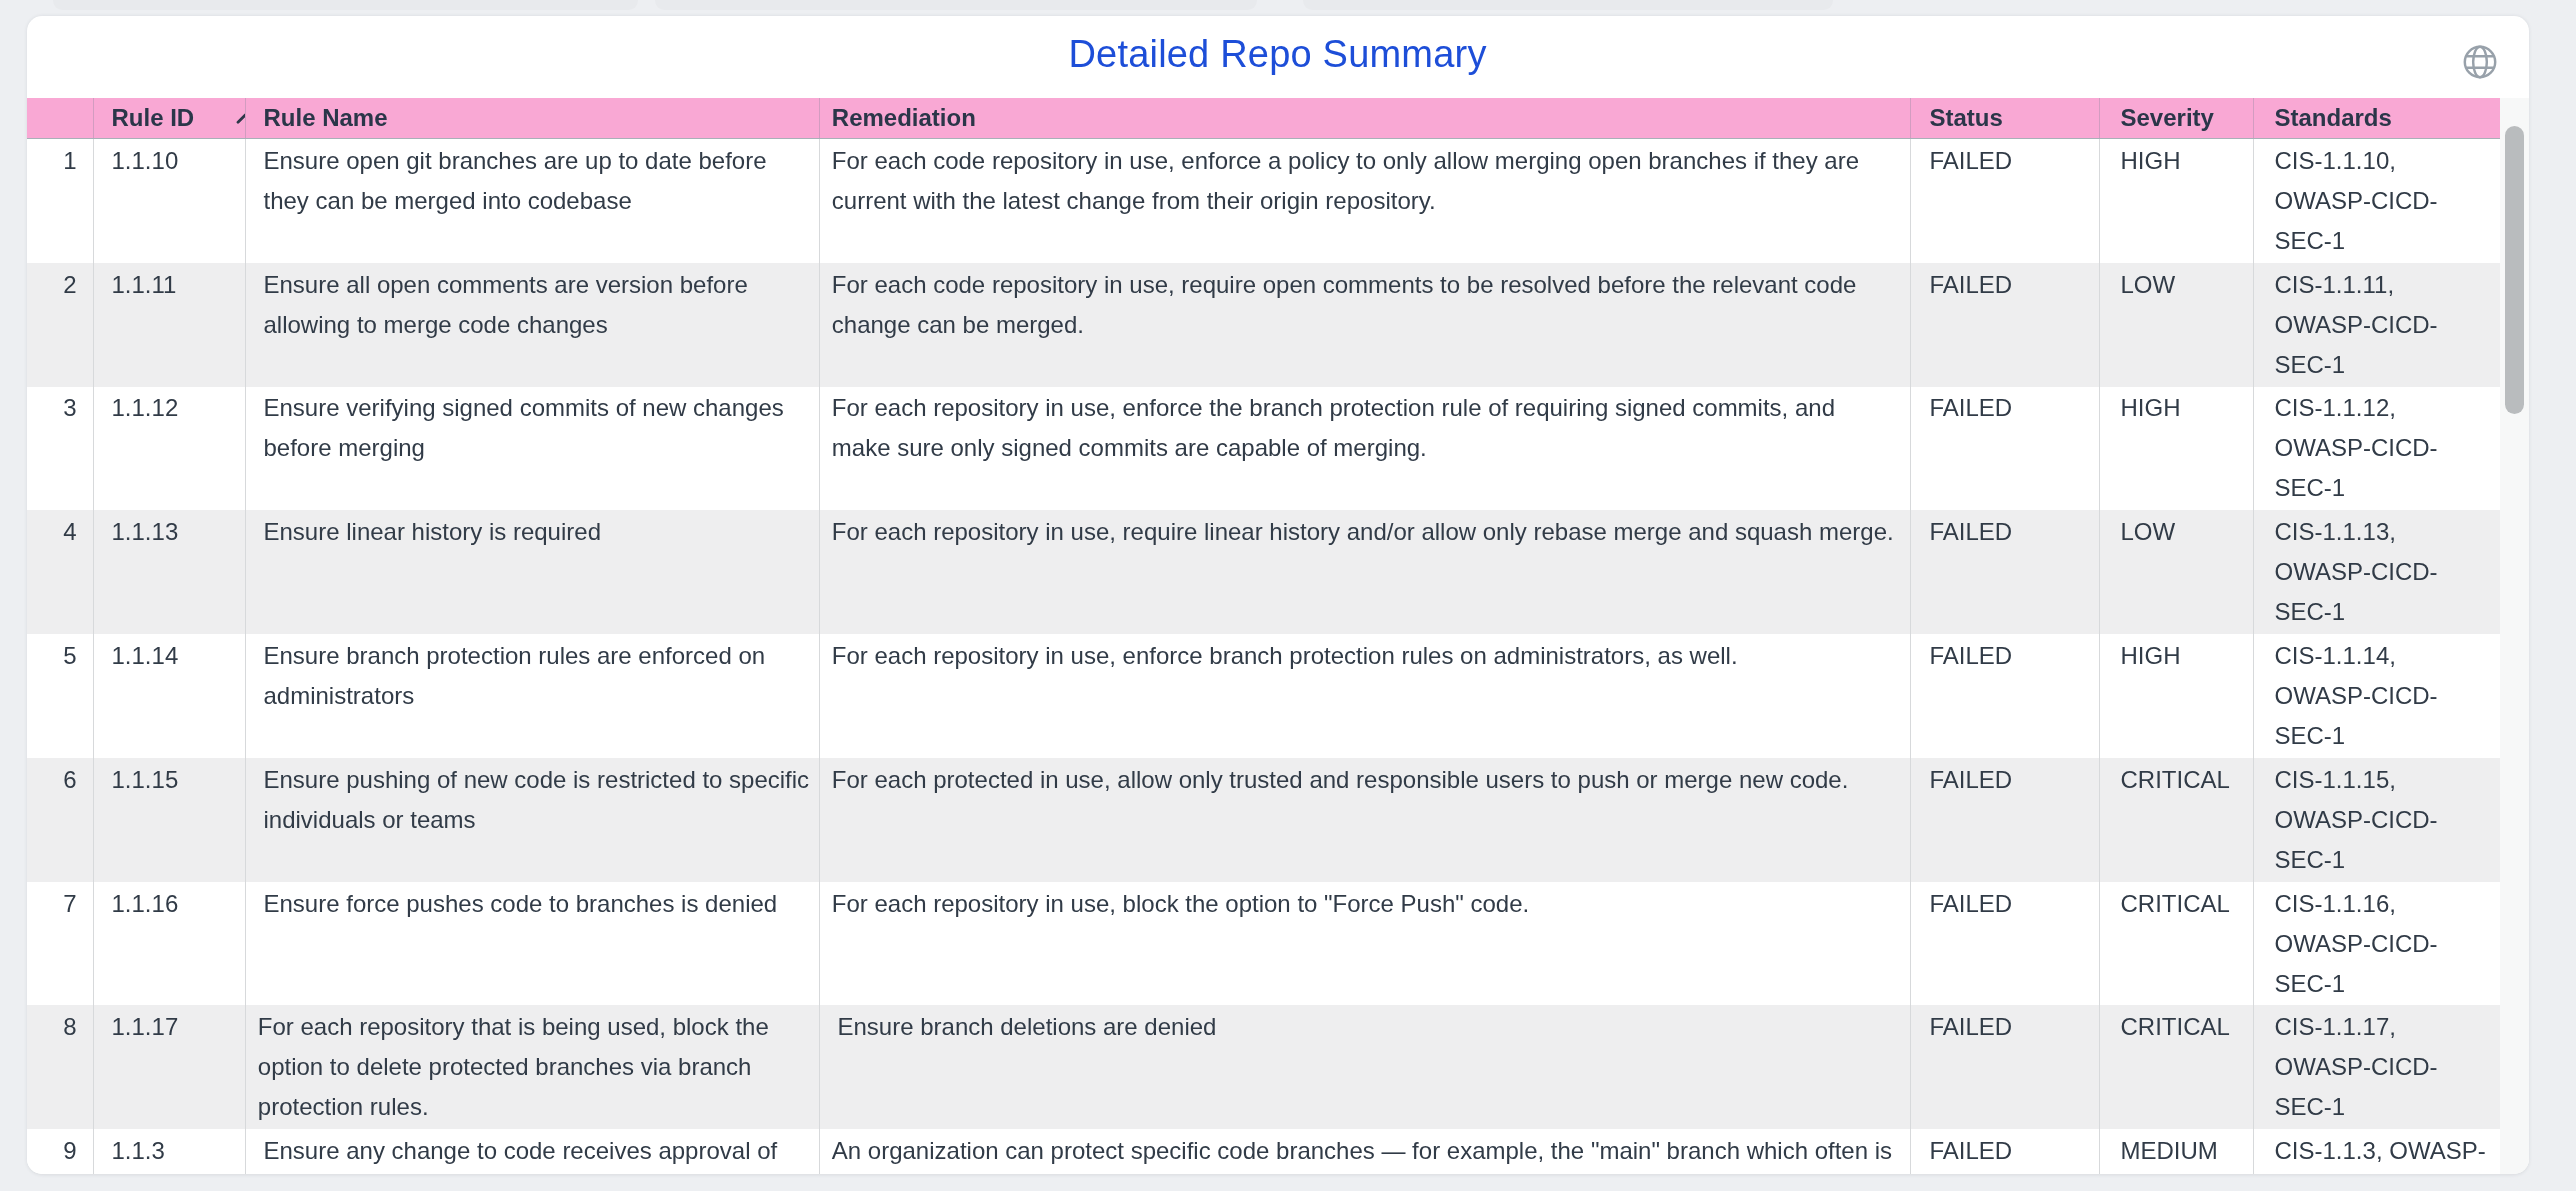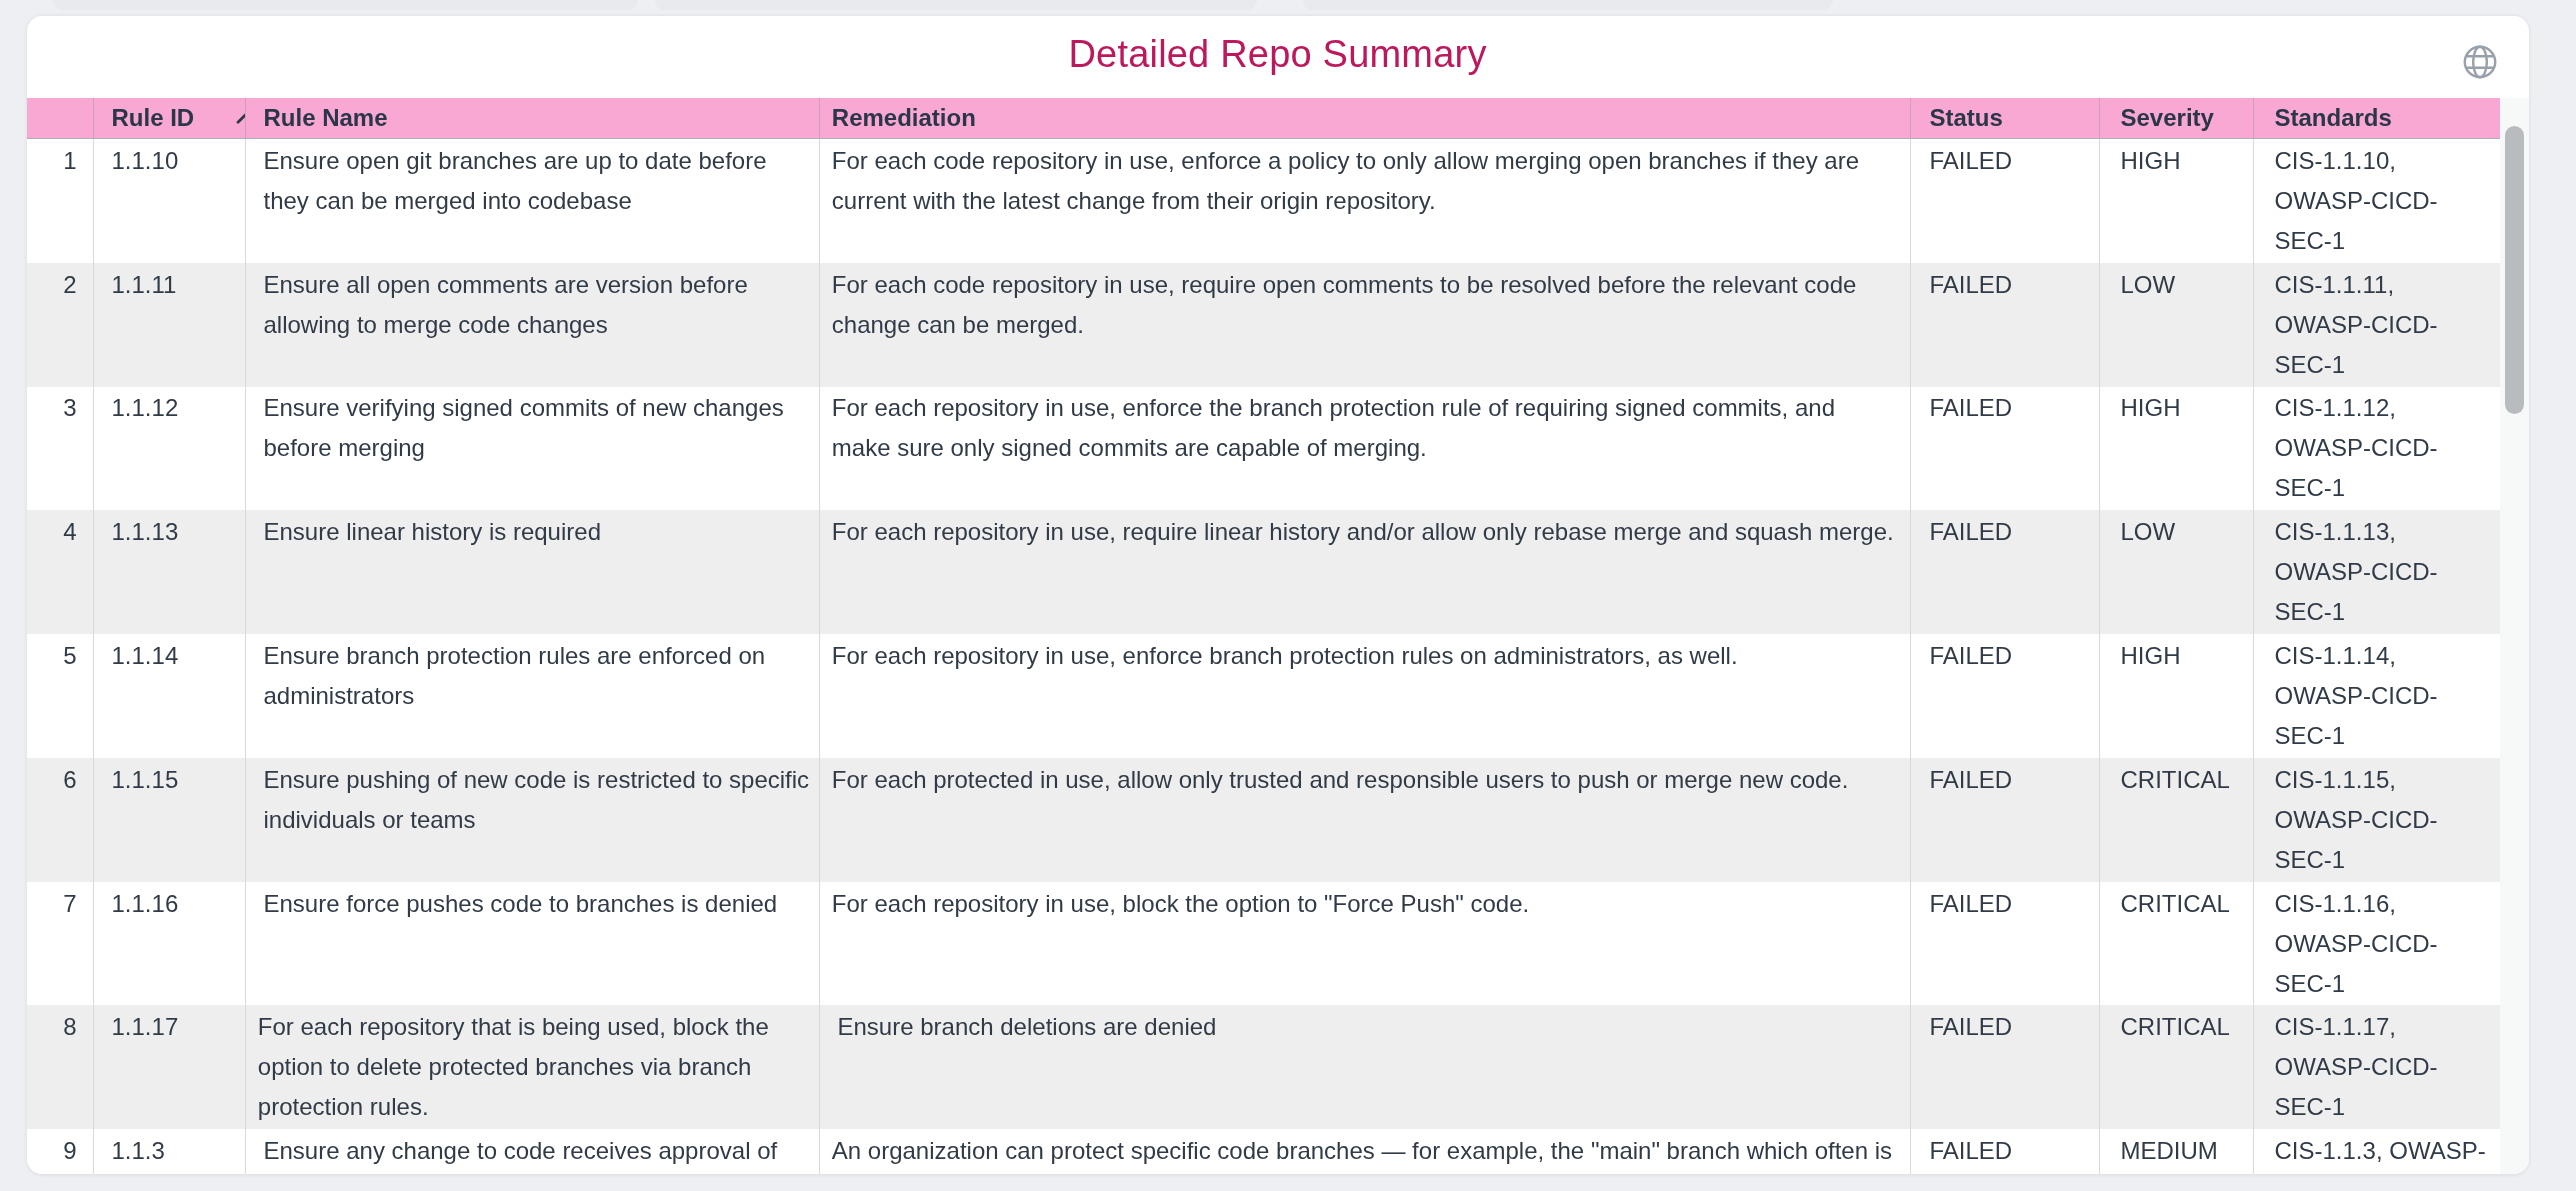--- a/index.html
+++ b/index.html
@@ -26,21 +26,21 @@
     background: #ffffff; border-radius: 15px;
     box-shadow: 0 0.9px 3.8px rgba(40,50,60,0.10);
     overflow: hidden;
   }
 
   .card-title {
     text-align: center;
     padding-top: 15px;
     font-size: 38px; line-height: 47px;
     font-weight: 500;
-    color: #be185d;
+    color: #1d4ed8;
     letter-spacing: 0.2px;
   }
 
   .globe-btn {
     position: absolute; top: 23px; right: 26.5px;
     width: 45px; height: 45px;
     display: flex; align-items: center; justify-content: center;
     border-radius: 50%; cursor: pointer;
   }
 

